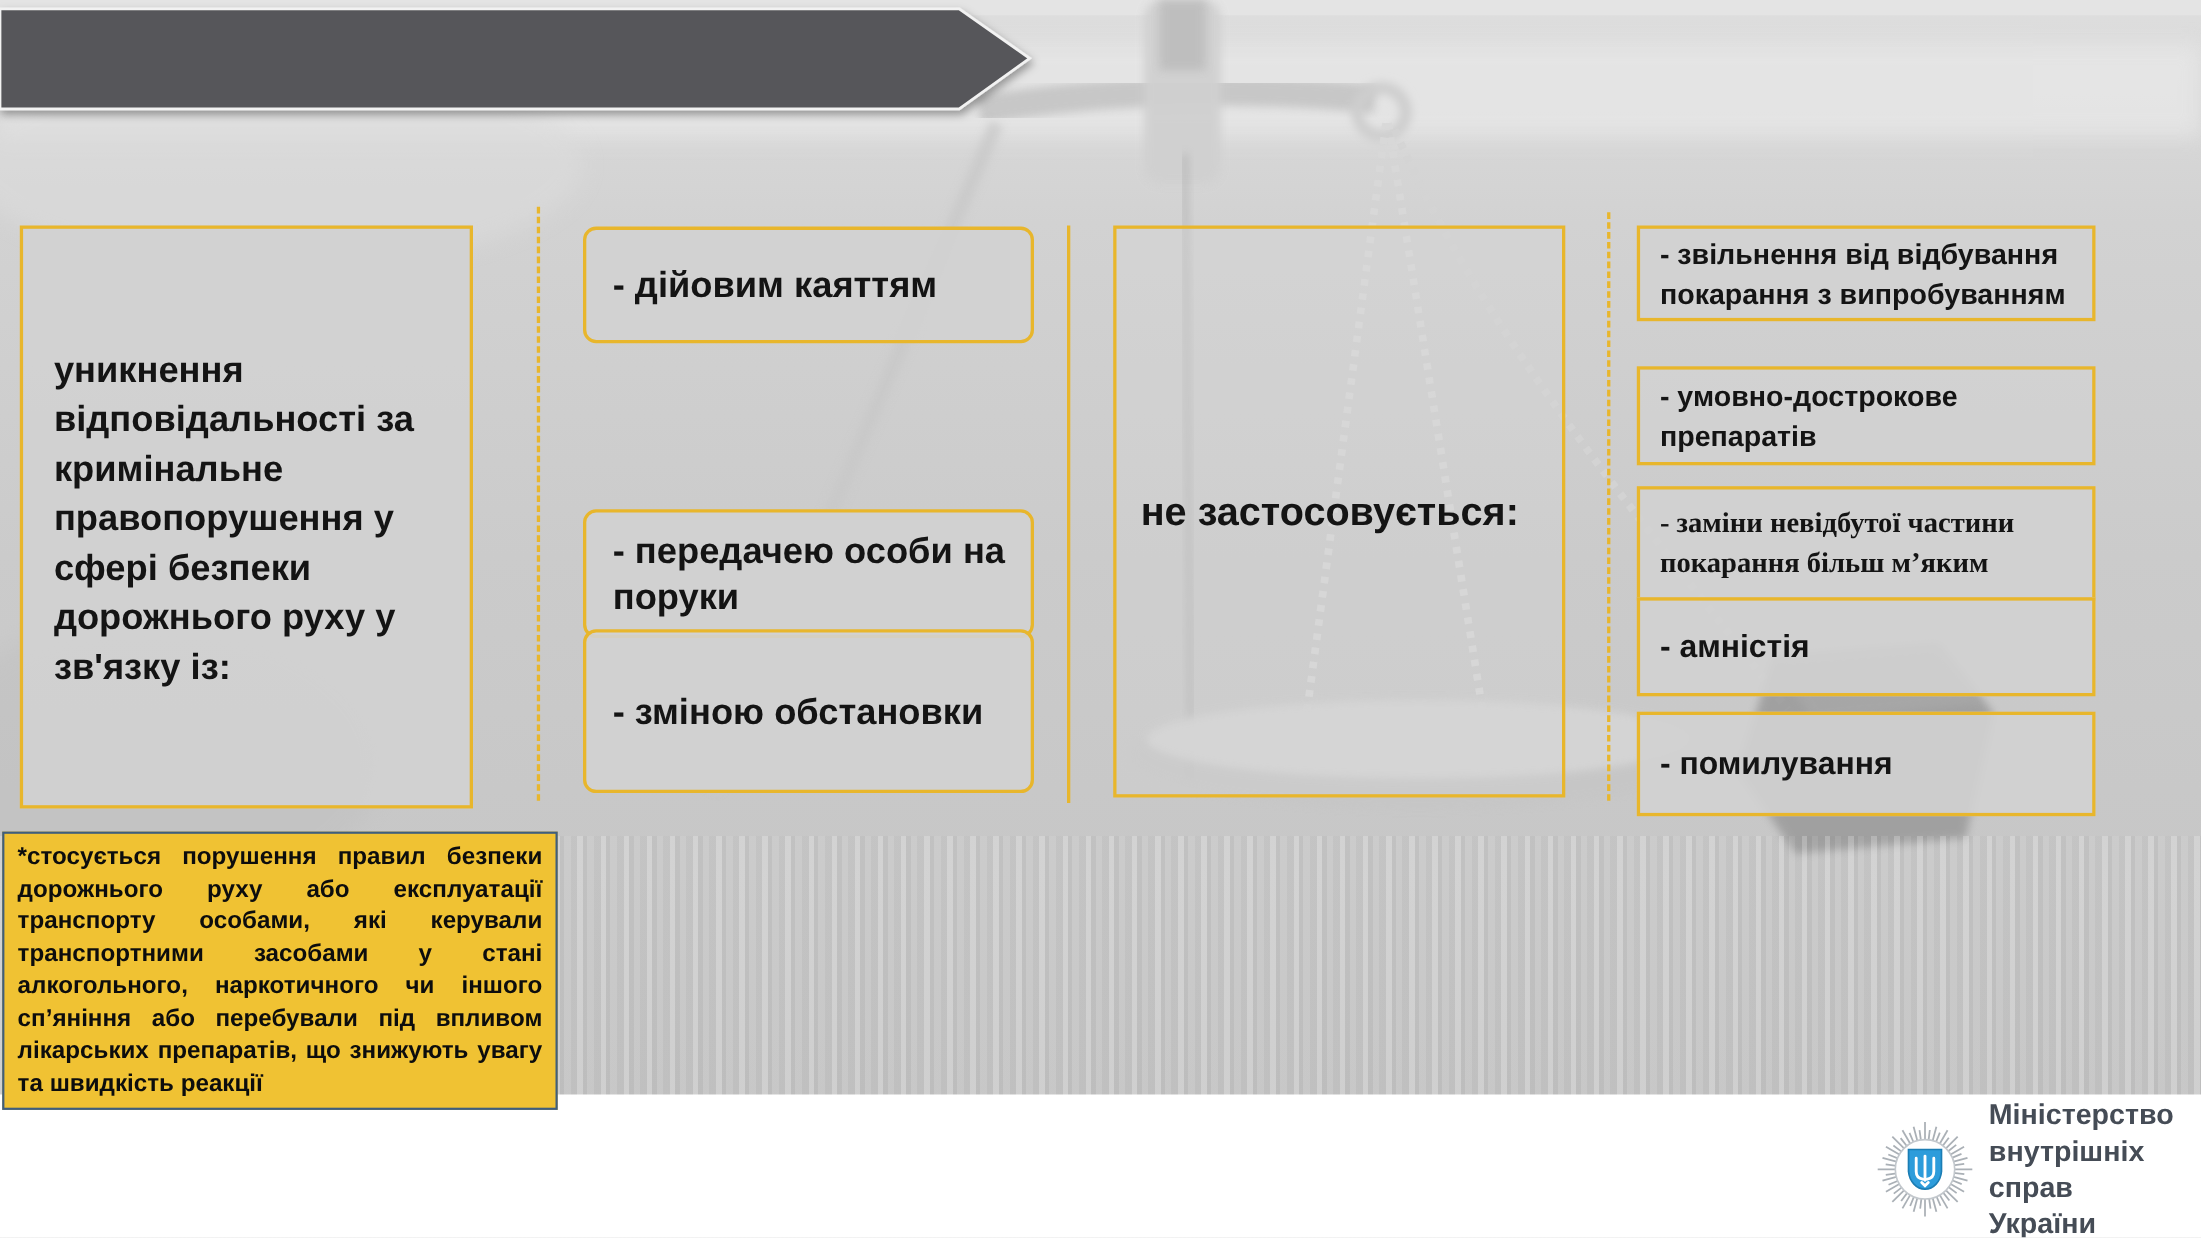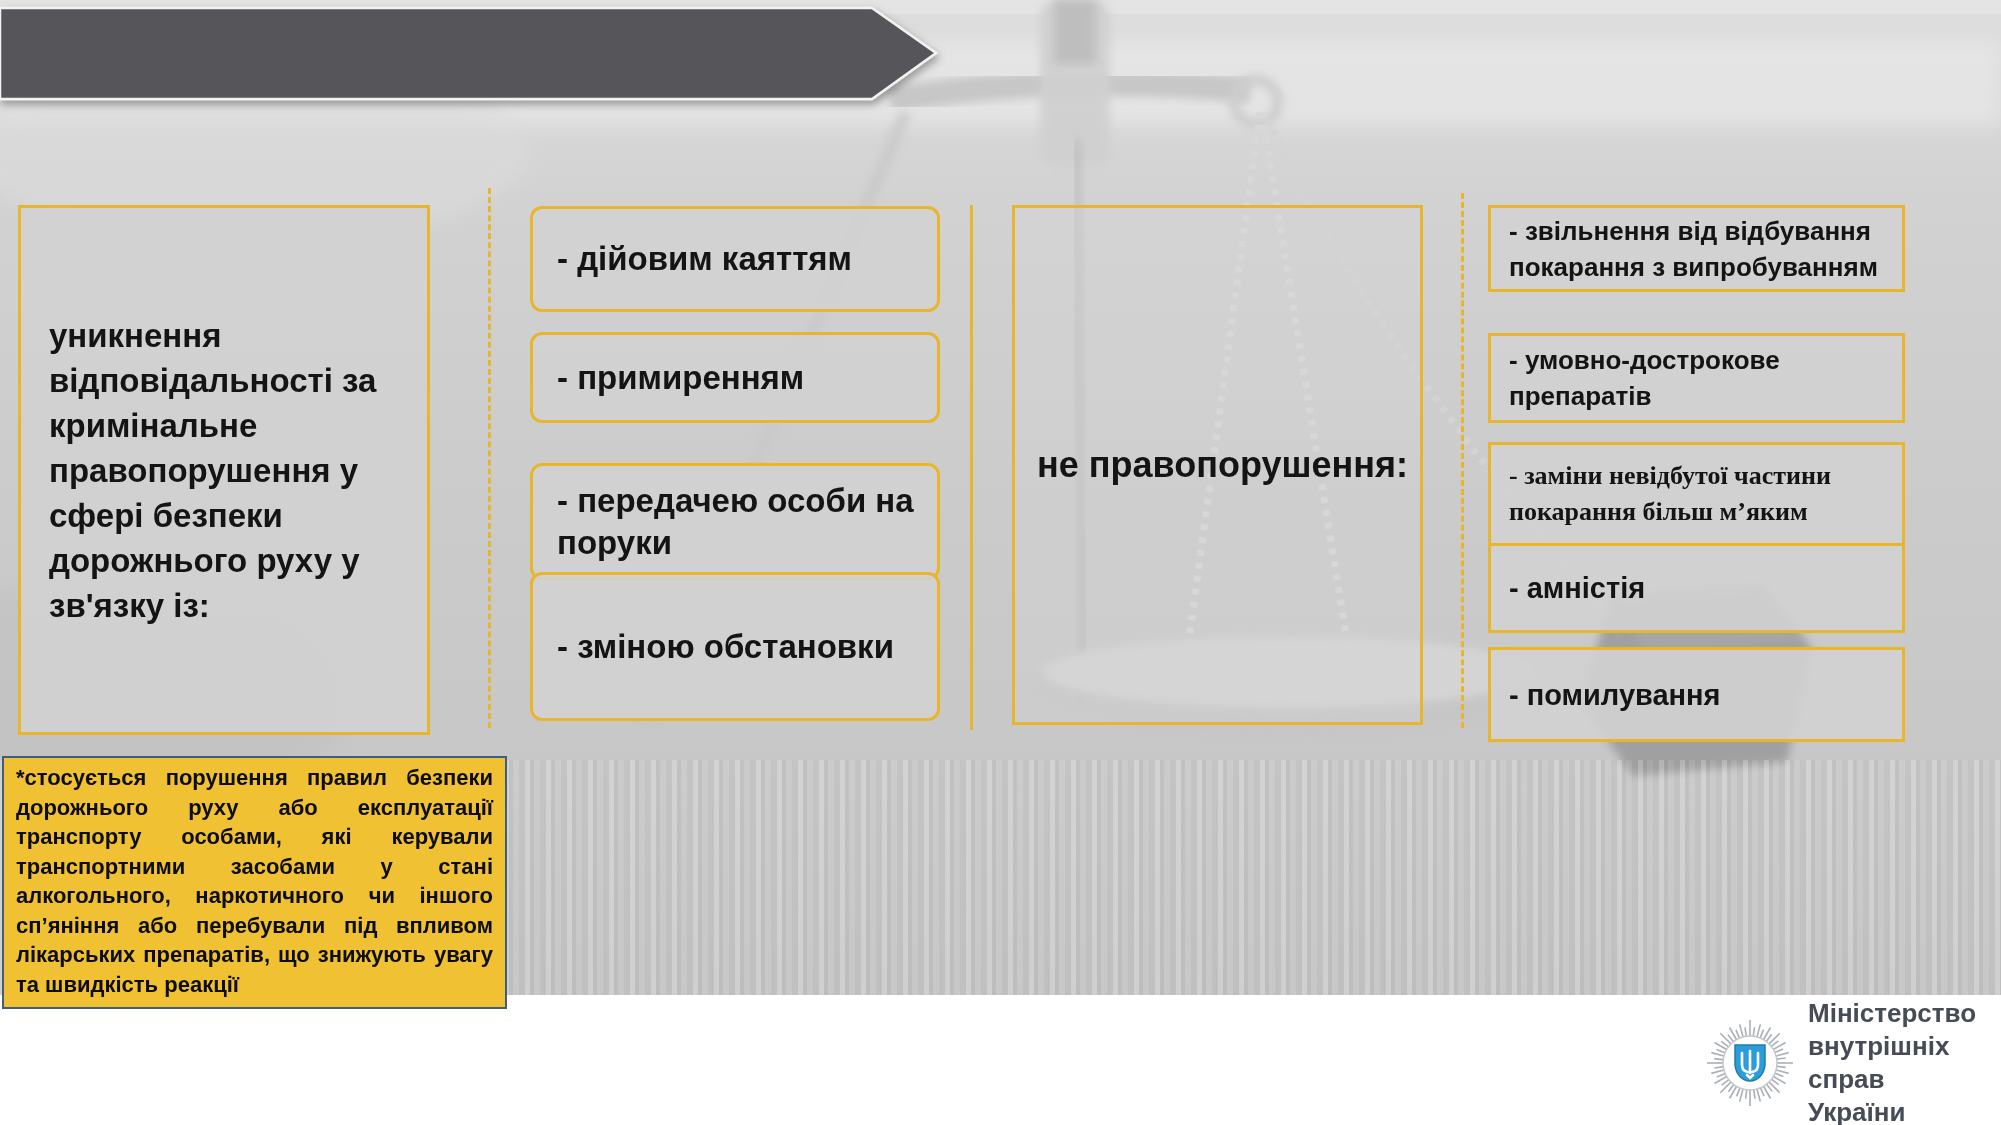--- a/index.html
+++ b/index.html
@@ -111,34 +111,31 @@
 
   <div class="abs gold-box left-box">
     <span>уникнення відповідальності за кримінальне правопорушення у сфері безпеки дорожнього руху у зв'язку із:</span>
   </div>
 
   <div class="abs divider-dashed div-left"></div>
 
   <div class="abs gold-box mid-box mid-0">
     <span>- дійовим каяттям</span>
   </div>
-  <div class="abs gold-box mid-box mid-1">
-    <span>- примиренням</span>
-  </div>
   <div class="abs gold-box mid-box mid-2">
     <span>- передачею особи на поруки</span>
   </div>
   <div class="abs gold-box mid-box mid-3">
     <span>- зміною обстановки</span>
   </div>
 
   <div class="abs divider-solid"></div>
 
   <div class="abs gold-box center-box">
-    <span>не правопорушення:</span>
+    <span>не застосовується:</span>
   </div>
 
   <div class="abs divider-dashed div-right"></div>
 
   <div class="abs gold-box right-box rb-0">
     <span>- звільнення від відбування покарання з випробуванням</span>
   </div>
   <div class="abs gold-box right-box rb-1">
     <span>- умовно-дострокове препаратів</span>
   </div>

